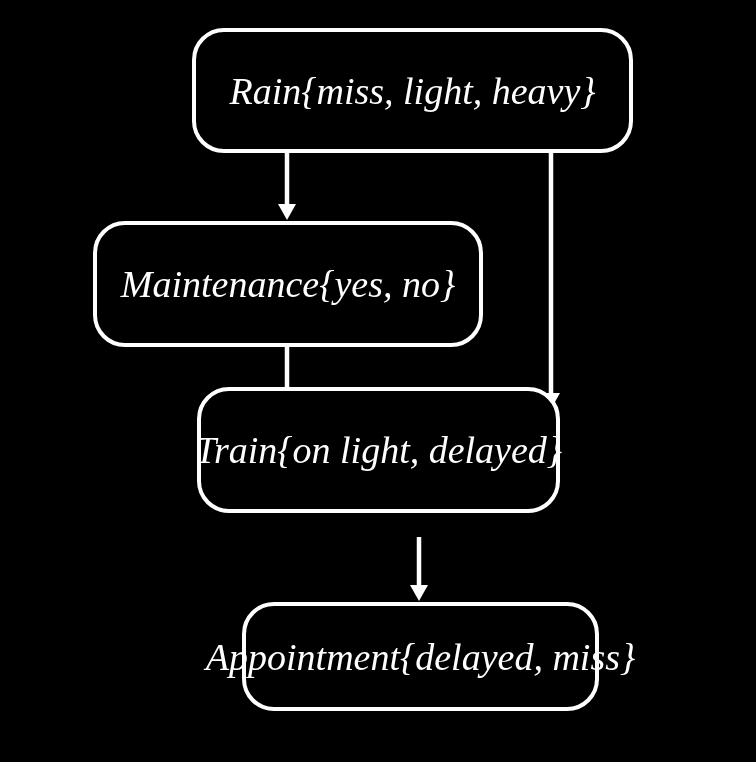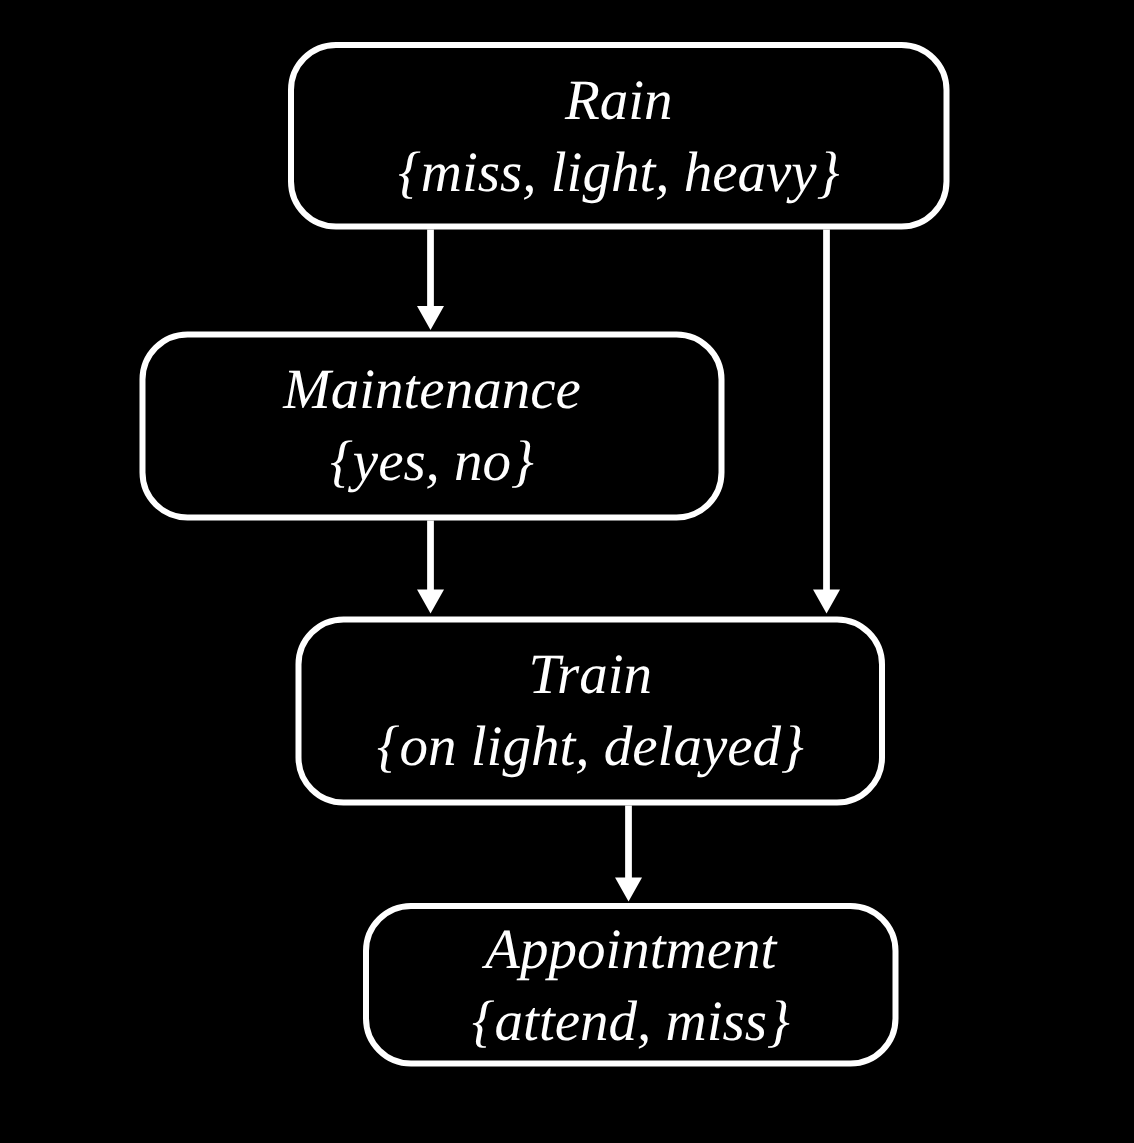--- a/index.html
+++ b/index.html
@@ -23,32 +23,32 @@
     height: 762px;
   }
   .node {
     position: absolute;
     box-sizing: border-box;
     border: 4px solid var(--border, #ffffff);
     border-radius: 32px;
     background: var(--nodefill, #000000);
     color: var(--text, #ffffff);
     display: flex;
-    flex-direction: column;
+    flex-direction: row;
     align-items: center;
     justify-content: center;
     text-align: center;
     font-style: italic;
     font-size: 38px;
     line-height: 48px;
     white-space: nowrap;
   }
   #node-rain        { left: 192px; top: 28px;  width: 441px; height: 125px; }
   #node-maintenance { left: 93px;  top: 221px; width: 390px; height: 126px; }
-  #node-train       { left: 197px; top: 411px; width: 393px; height: 126px; }
+  #node-train       { left: 197px; top: 387px; width: 363px; height: 126px; }
   #node-appointment { left: 242px; top: 602px; width: 357px; height: 109px; }
   .edge line    { stroke: var(--arrow, #ffffff); stroke-width: 4.5px; }
   .edge polygon { fill: var(--arrow, #ffffff); }
 </style>
 </head>
 <body>
 
 <div class="canvas">
 
   <svg class="edges-layer" viewBox="0 0 756 762" xmlns="http://www.w3.org/2000/svg">
@@ -84,16 +84,16 @@
     <div class="node-states">{yes, no}</div>
   </div>
 
   <div class="node" id="node-train">
     <div class="node-label">Train</div>
     <div class="node-states">{on light, delayed}</div>
   </div>
 
   <div class="node" id="node-appointment">
     <div class="node-label">Appointment</div>
-    <div class="node-states">{attend, miss}</div>
+    <div class="node-states">{delayed, miss}</div>
   </div>
 
 </div>
 
 </body></html>

